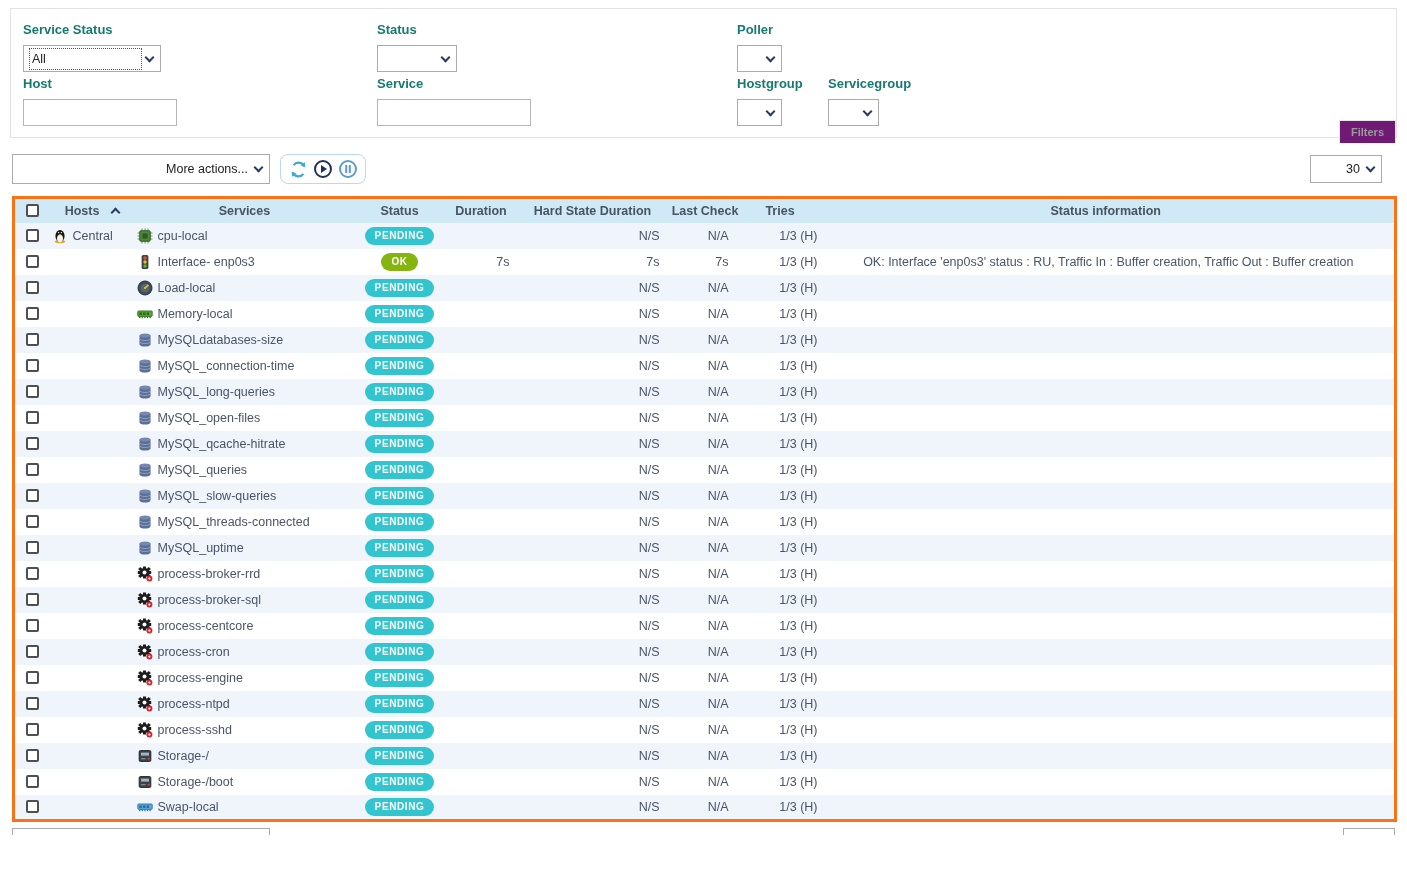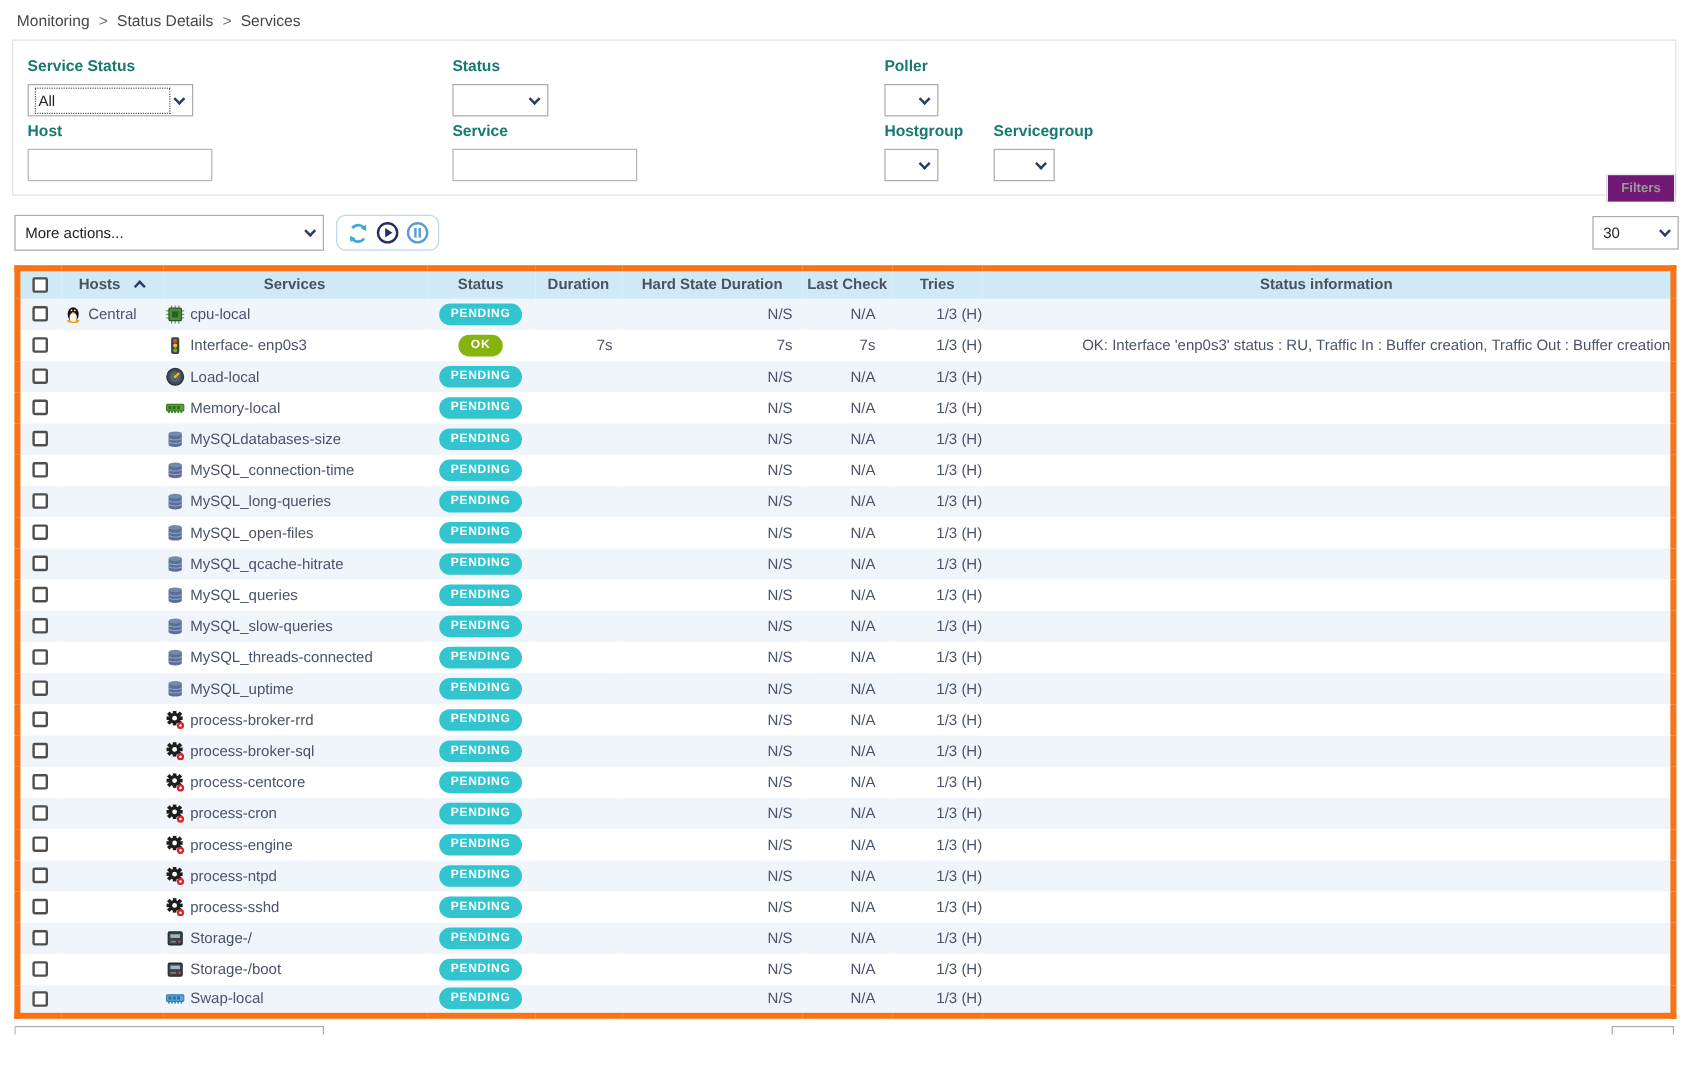--- a/index.html
+++ b/index.html
@@ -23,66 +23,59 @@
   .chev { width:7px; height:7px; border-right:2px solid #2b3a67; border-bottom:2px solid #2b3a67;
           transform:rotate(45deg); margin-top:-3px; flex:0 0 auto; margin-left:5px; }
   .chev-up { transform:rotate(225deg); margin-top:3px; }
   .txt { border:1px solid #b5b5b5; height:27px; width:154px; font-size:12.5px; padding:0 6px;
          font-family:"Liberation Sans", sans-serif; }
   .filters-tab { position:absolute; right:0; bottom:-6px; background:#701a75; color:#9a9a9a;
                  font-size:11px; font-weight:bold; padding:5px 11px; cursor:pointer;
                  border:1px solid #e8e8e8; border-bottom:none; }
 
   
-  .toolbar { margin:16px 8px 12px 12px; display:flex; align-items:center; justify-content:space-between; }
+  .toolbar { margin:16px 25px 12px 12px; display:flex; align-items:center; justify-content:space-between;text-align:right; }
   .toolbar-left { display:flex; align-items:center; gap:10px; }
   .sel-wide { width:258px; height:30px; }
   .icon-group { display:flex; align-items:center; gap:5px; border:1px solid #bcd9ea;
                 border-radius:8px; padding:4px 7px; background:#fff; }
   .icon-btn { width:20px; height:20px; cursor:pointer; display:flex; align-items:center; justify-content:center; }
   .sel-pagesize { width:72px; height:28px; }
 
   
   .grid { margin:0 12px 0 12px; border-collapse:collapse; width:1385px; table-layout:fixed;
-          border:5px solid #f97316; }
+          border:3px solid #f97316; }
   .grid thead th { background:#cfeaf6; height:25px; font-size:12.5px; font-weight:bold;
                    color:#48545f; text-align:center; cursor:pointer; }
   .grid tbody tr { height:26px; background:#fff; }
   .grid tbody tr:nth-child(odd) { background:#eff5fb; }
   .grid td { font-size:12.5px; color:#4a5468; vertical-align:middle; }
   .cell-icon-label { display:flex; align-items:center; gap:5px; padding-left:2px; white-space:nowrap; }
   .svc-link, .host-link { cursor:pointer; }
   .cb { width:13px; height:13px; border:2px solid #4f4f4f; border-radius:2px; background:#fff;
         margin:0 auto; cursor:pointer; }
   .badge { display:inline-block; font-size:10px; font-weight:bold; letter-spacing:0.06em;
            color:#fff; border-radius:11px; padding:4px 10px; line-height:1; }
   td.num { text-align:right; padding-right:8px; }
   td.num-lc { text-align:right; padding-right:14px; }
   td.tries { text-align:right; padding-left:28px; }
-  td.info { text-align:right; padding-left:5px; white-space:nowrap; overflow:hidden; }
+  td.info { text-align:center; padding-left:5px; white-space:nowrap; overflow:hidden; }
   td.status-cell { text-align:center; }
   .sort-wrap { display:inline-flex; align-items:center; gap:8px; }
   .row-icon { flex:0 0 auto; display:inline-flex; }
 
   
   .bottom-clip { height:7px; overflow:hidden; margin:6px 12px 0 12px; display:flex;
                  justify-content:space-between; }
 </style>
 </head>
 <body>
 
 <div class="page">
 
-  <div class="breadcrumb">
-    <span>Monitoring</span>
-    <span class="crumb-sep">&gt;</span>
-    <span>Status Details</span>
-    <span class="crumb-sep">&gt;</span>
-    <span>Services</span>
-  </div>
 
   <div class="filter-panel">
     <div class="field" style="left:12px; top:13px;">
       <span class="f-label">Service Status</span>
       <div class="sel" style="width:138px;">
         <span class="sel-val focused">All</span>
         <span class="chev"></span>
       </div>
     </div>
     <div class="field" style="left:366px; top:13px;">

